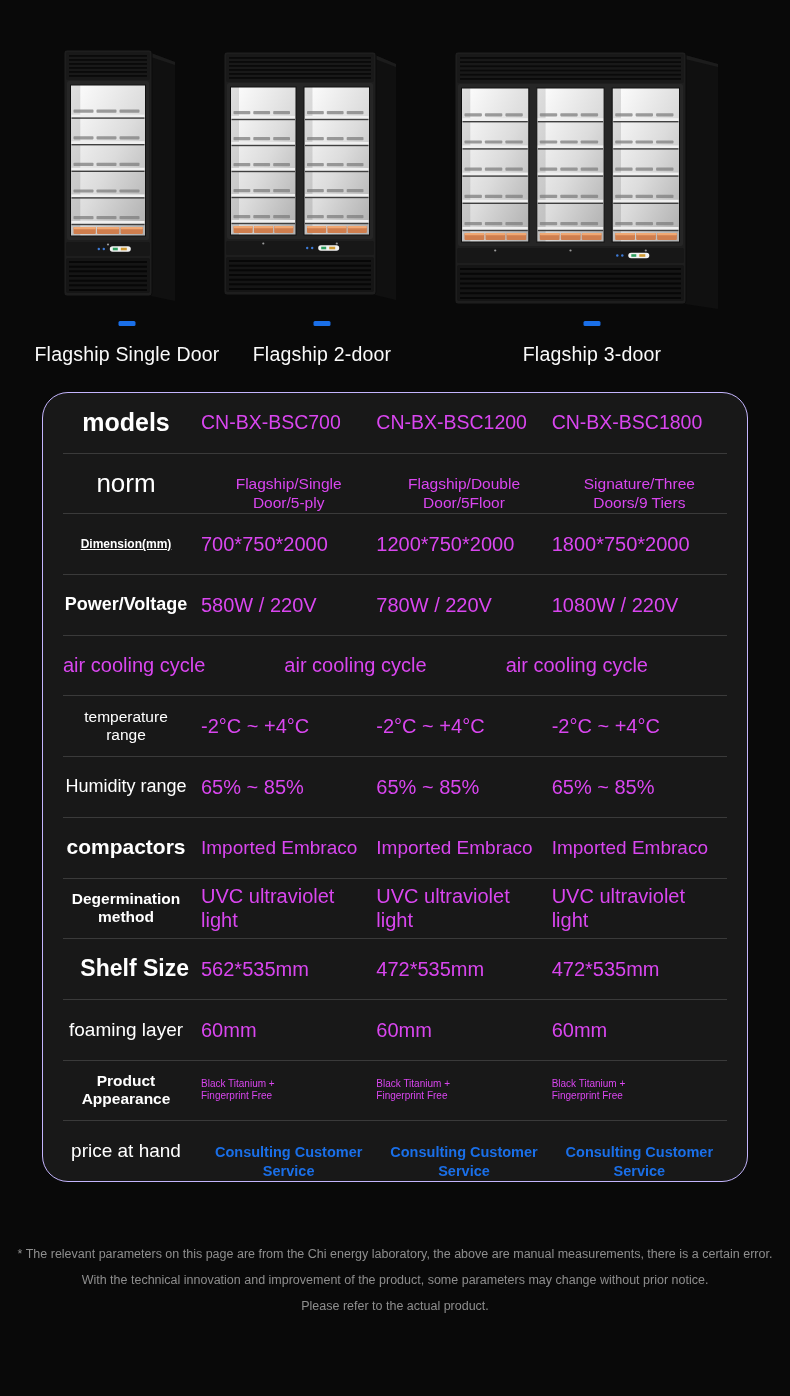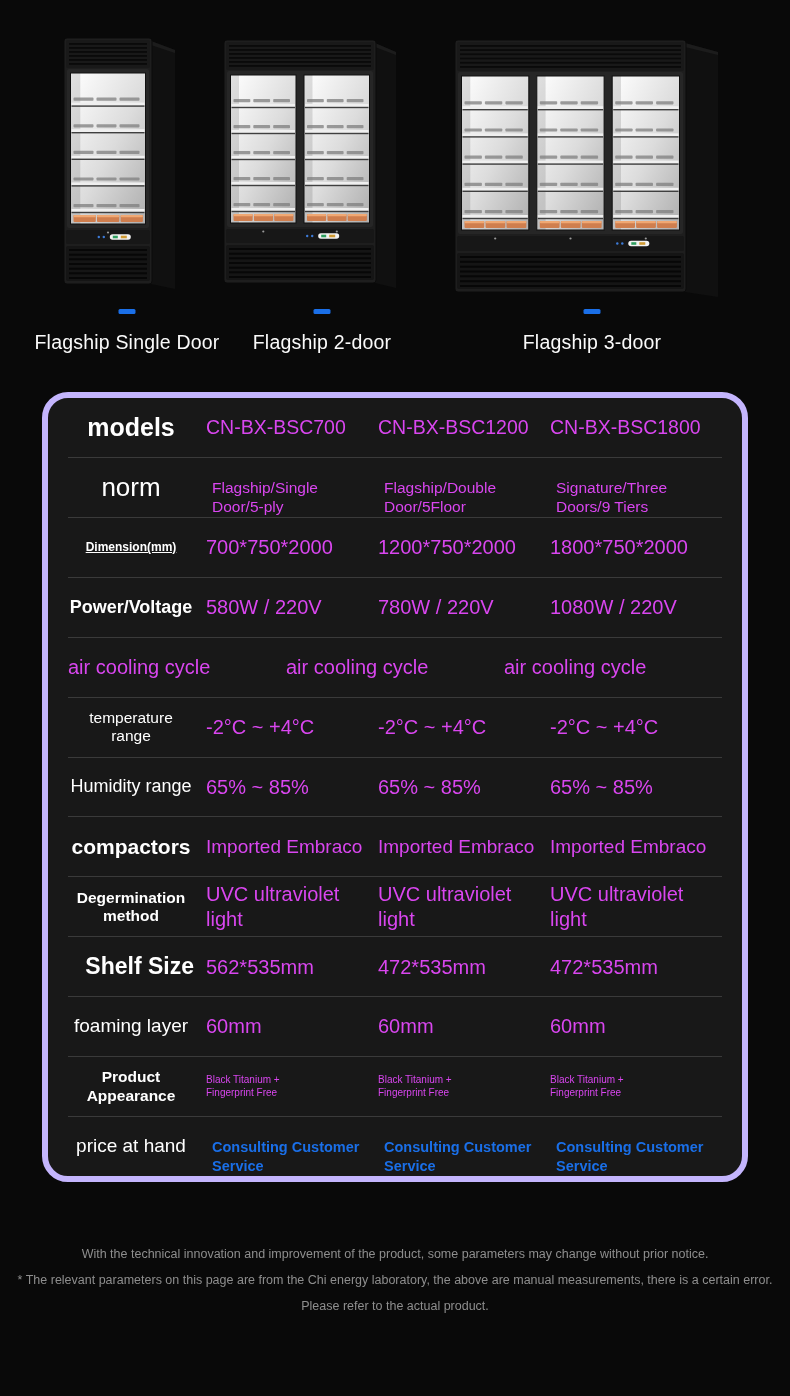--- a/index.html
+++ b/index.html
@@ -3,57 +3,57 @@
 <meta charset="utf-8">
 <style>
   html,body{margin:0;padding:0;background:#060606;}
   .page{
     position:relative;width:790px;height:1396px;overflow:hidden;
     background:#090909;
     font-family:"Liberation Sans", sans-serif;
     color:#e8e8e8;
   }
   
-  .showcase{position:absolute;left:0;top:0;width:790px;height:392px;}
+  .showcase{position:absolute;left:0;top:12px;width:790px;height:392px;}
   .fridge{position:absolute;}
   #fridge-0{left:64px;top:38px;}
   #fridge-1{left:224px;top:40px;}
   #fridge-2{left:455px;top:40px;}
   .indicator{
     position:absolute;top:309px;width:17px;height:5px;border-radius:1.5px;
     transform:translateX(-50%);
   }
   #ind-0{left:127px;} #ind-1{left:322px;} #ind-2{left:592px;}
   .product-label{
     position:absolute;top:331px;transform:translateX(-50%);
     font-size:19.5px;font-weight:500;color:#fafafa;white-space:nowrap;letter-spacing:.2px;
   }
   #plabel-0{left:127px;} #plabel-1{left:322px;} #plabel-2{left:592px;}
 
   
   .spec{
     position:absolute;left:42px;top:392px;width:706px;height:790px;
-    background:#181818;border:6px solid #c4b5fd;border-radius:26px;
+    background:#181818;border:1px solid #c4b5fd;border-radius:26px;
     box-sizing:border-box;padding:0 20px;
     display:flex;flex-direction:column;
   }
   .trow{
     flex:1;display:flex;align-items:center;
     border-bottom:1px solid #3a3a3a;min-height:0;
   }
   .trow:last-child{border-bottom:none;}
   .tlabel{
     flex:0 0 138px;box-sizing:border-box;padding-right:12px;
     text-align:center;color:#ffffff;white-space:pre-line;line-height:1.18;
   }
   .tval{
     flex:1 1 0;color:#d946ef;font-size:19px;white-space:pre-line;line-height:1.22;
     min-width:0;
   }
-  .center-vals .tval{text-align:left;padding:0 6px;box-sizing:border-box;margin-top:21px;}
+  .center-vals .tval{text-align:center;padding:0 6px;box-sizing:border-box;margin-top:21px;}
   .r-models .tlabel{font-size:25px;font-weight:700;}
   .r-models .tval{font-size:19.5px;}
   .r-norm .tlabel{font-size:26px;font-weight:400;}
   .r-norm .tval{font-size:15.5px;}
   .r-dim .tlabel{font-size:12px;font-weight:700;text-decoration:underline;}
   .r-dim .tval,.r-power .tval,.r-shelf .tval,.r-foam .tval,
   .r-cool .tval,.r-temp .tval,.r-hum .tval{font-size:20px;}
   .r-power .tlabel{font-size:18px;font-weight:700;}
   .r-cool .tlabel{font-size:18px;font-weight:500;}
   .r-temp .tlabel{font-size:15.5px;font-weight:500;}
@@ -497,18 +497,18 @@
 Service</div>
       <div class="tval consult-link" style="color: rgb(26, 111, 232);">Consulting Customer
 Service</div>
       <div class="tval consult-link" style="color: rgb(26, 111, 232);">Consulting Customer
 Service</div>
     </div>
 
   </section>
 
   <footer class="disclaimer">
+    <p>* The relevant parameters on this page are from the Chi energy laboratory, the above are manual measurements, there is a certain error.</p>
     <p>With the technical innovation and improvement of the product, some parameters may change without prior notice.</p>
-    <p>* The relevant parameters on this page are from the Chi energy laboratory, the above are manual measurements, there is a certain error.</p>
     <p>Please refer to the actual product.</p>
   </footer>
 
 </div>
 
 </body></html>

